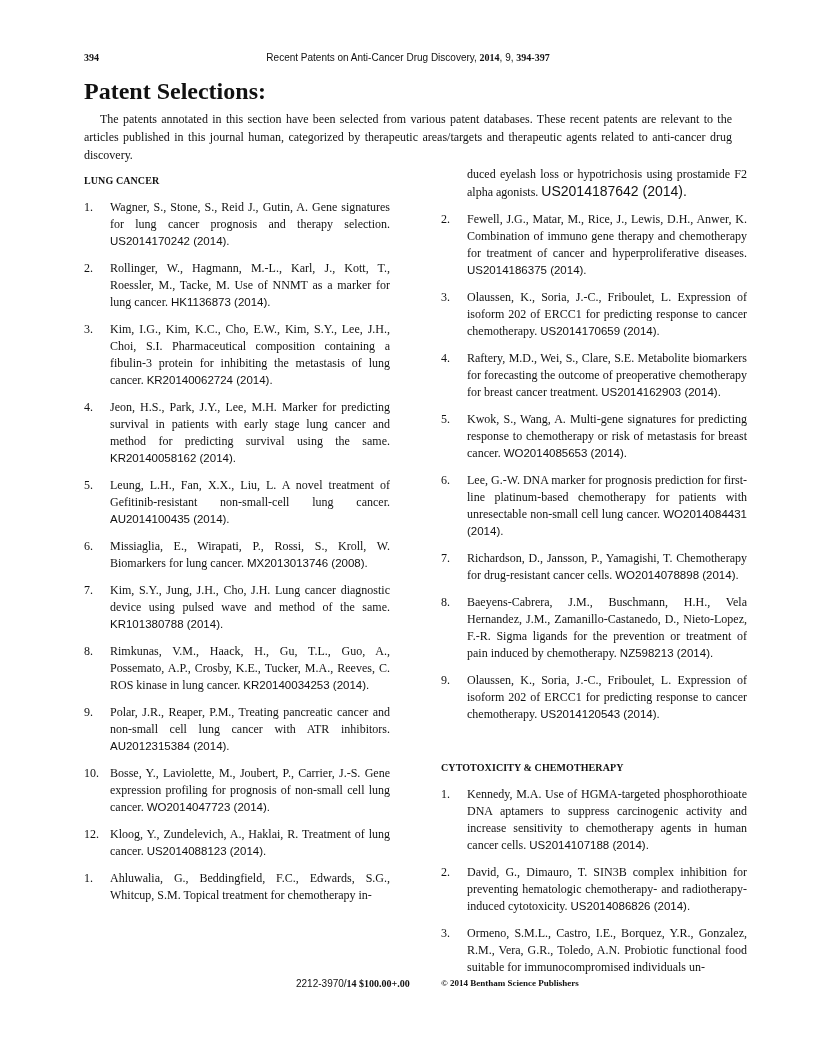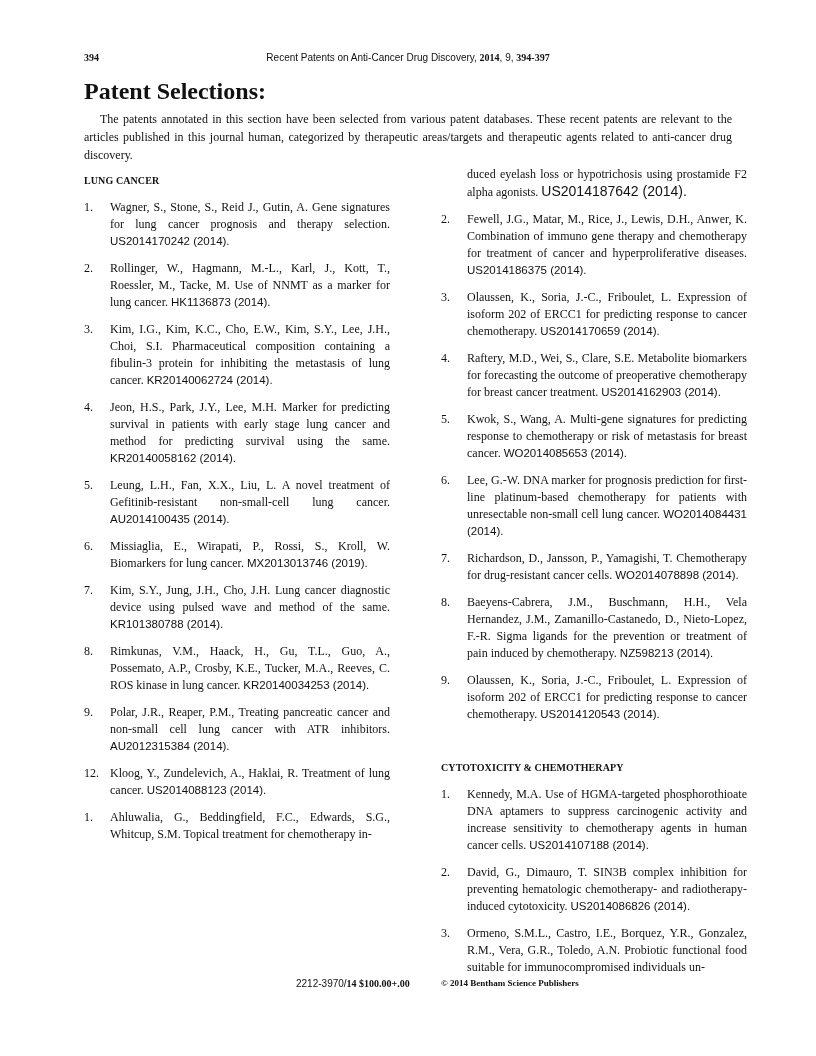--- a/index.html
+++ b/index.html
@@ -41,24 +41,25 @@
 <p class="intro">The patents annotated in this section have been selected from various patent databases. These recent patents are relevant to the articles published in this journal human, categorized by therapeutic areas/targets and therapeutic agents related to anti-cancer drug discovery.</p>
 
 <div class="col col-left">
   <h3 class="sec-head">LUNG CANCER</h3>
   <ol>
     <li class="ref"><span class="num">1.</span><span>Wagner, S., Stone, S., Reid J., Gutin, A. Gene signatures for lung cancer prognosis and therapy selection. </span><span class="pat">US2014170242 (2014).</span></li>
     <li class="ref"><span class="num">2.</span><span>Rollinger, W., Hagmann, M.-L., Karl, J., Kott, T., Roessler, M., Tacke, M. Use of NNMT as a marker for lung cancer. </span><span class="pat">HK1136873 (2014).</span></li>
     <li class="ref"><span class="num">3.</span><span>Kim, I.G., Kim, K.C., Cho, E.W., Kim, S.Y., Lee, J.H., Choi, S.I. Pharmaceutical composition containing a fibulin-3 protein for inhibiting the metastasis of lung cancer. </span><span class="pat">KR20140062724 (2014).</span></li>
     <li class="ref"><span class="num">4.</span><span>Jeon, H.S., Park, J.Y., Lee, M.H. Marker for predicting survival in patients with early stage lung cancer and method for predicting survival using the same. </span><span class="pat">KR20140058162 (2014).</span></li>
     <li class="ref"><span class="num">5.</span><span>Leung, L.H., Fan, X.X., Liu, L. A novel treatment of Gefitinib-resistant non-small-cell lung cancer. </span><span class="pat">AU2014100435 (2014).</span></li>
-    <li class="ref"><span class="num">6.</span><span>Missiaglia, E., Wirapati, P., Rossi, S., Kroll, W. Biomarkers for lung cancer. </span><span class="pat">MX2013013746 (2019).</span></li>
+    <li class="ref"><span class="num">6.</span><span>Missiaglia, E., Wirapati, P., Rossi, S., Kroll, W. Biomarkers for lung cancer. </span><span class="pat">MX2013013746 (2008).</span></li>
     <li class="ref"><span class="num">7.</span><span>Kim, S.Y., Jung, J.H., Cho, J.H. Lung cancer diagnostic device using pulsed wave and method of the same. </span><span class="pat">KR101380788 (2014).</span></li>
     <li class="ref"><span class="num">8.</span><span>Rimkunas, V.M., Haack, H., Gu, T.L., Guo, A., Possemato, A.P., Crosby, K.E., Tucker, M.A., Reeves, C. ROS kinase in lung cancer. </span><span class="pat">KR20140034253 (2014).</span></li>
     <li class="ref"><span class="num">9.</span><span>Polar, J.R., Reaper, P.M., Treating pancreatic cancer and non-small cell lung cancer with ATR inhibitors. </span><span class="pat">AU2012315384 (2014).</span></li>
+    <li class="ref"><span class="num">10.</span><span>Bosse, Y., Laviolette, M., Joubert, P., Carrier, J.-S. Gene expression profiling for prognosis of non-small cell lung cancer. </span><span class="pat">WO2014047723 (2014).</span></li>
     <li class="ref"><span class="num">12.</span><span>Kloog, Y., Zundelevich, A., Haklai, R. Treatment of lung cancer. </span><span class="pat">US2014088123 (2014).</span></li>
   </ol>
 
   <ol>
     <li class="ref"><span class="num">1.</span><span>Ahluwalia, G., Beddingfield, F.C., Edwards, S.G., Whitcup, S.M. Topical treatment for chemotherapy in-</span></li>
   </ol>
 </div>
 
 <div class="col col-right">
   <ol>

